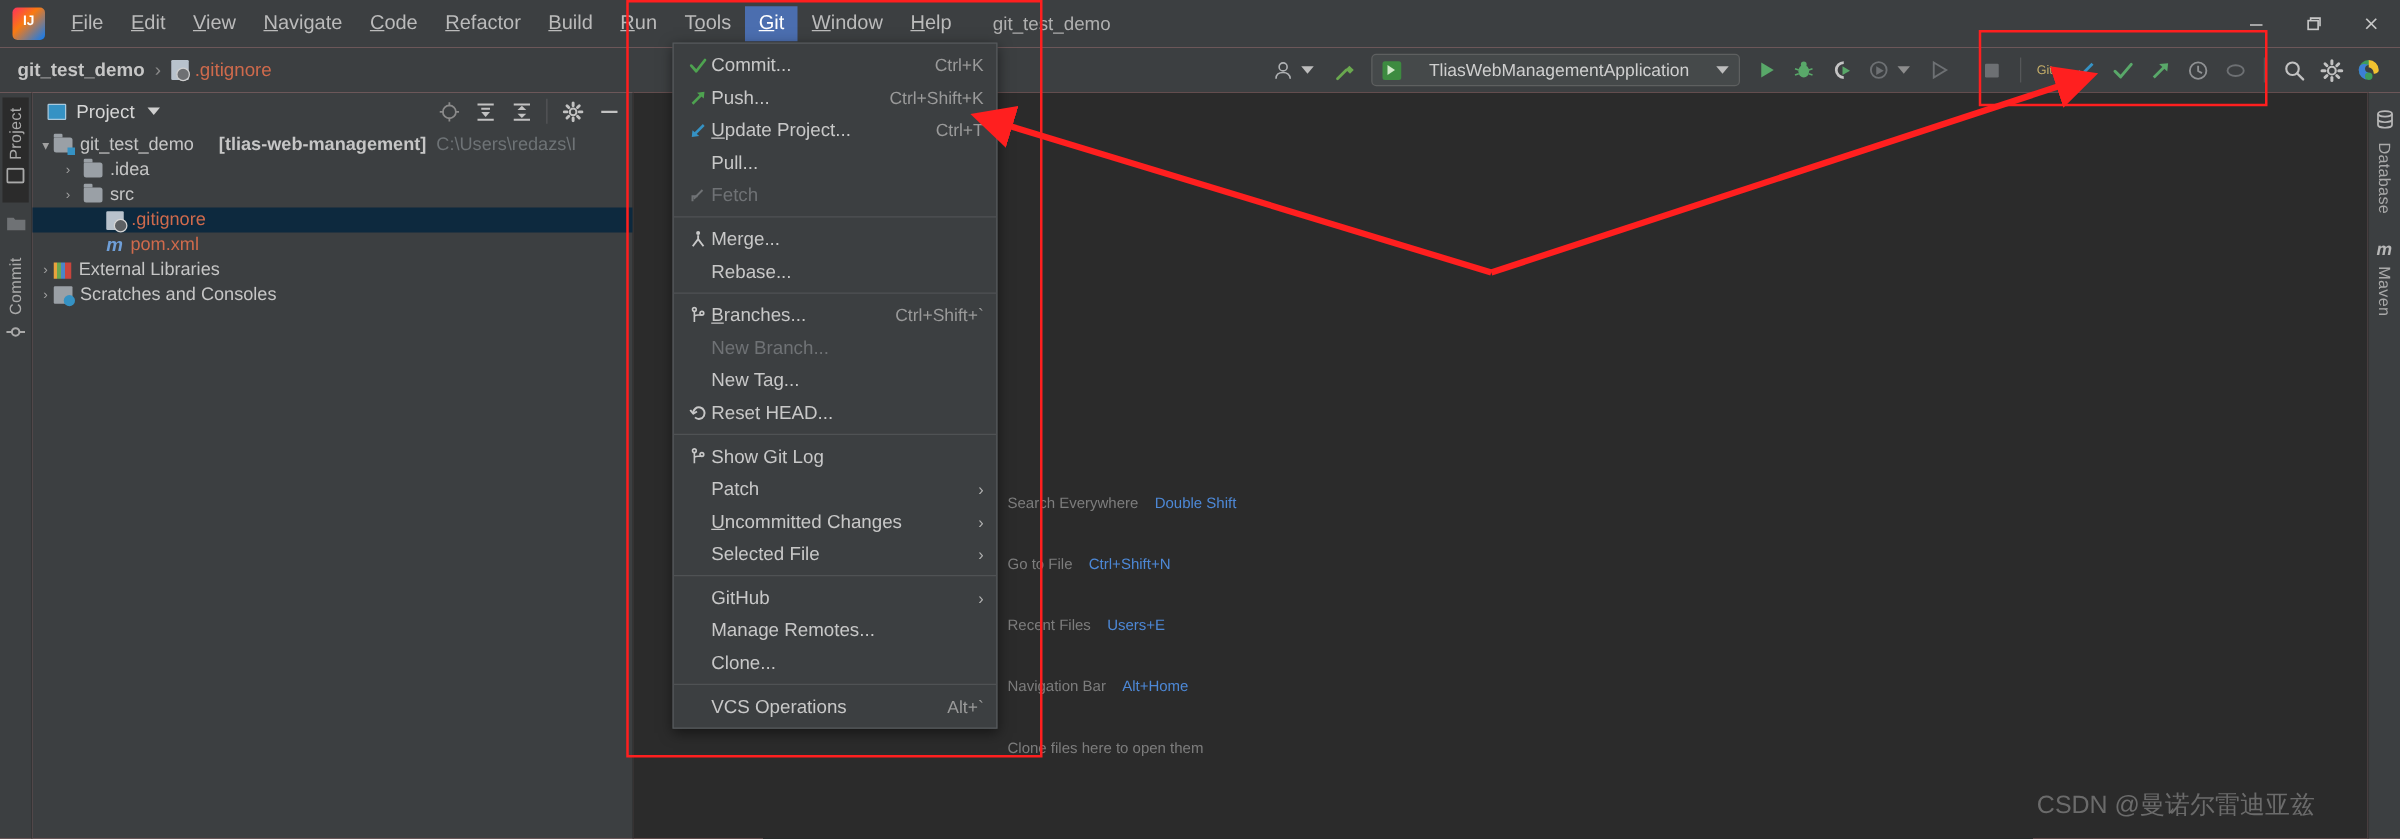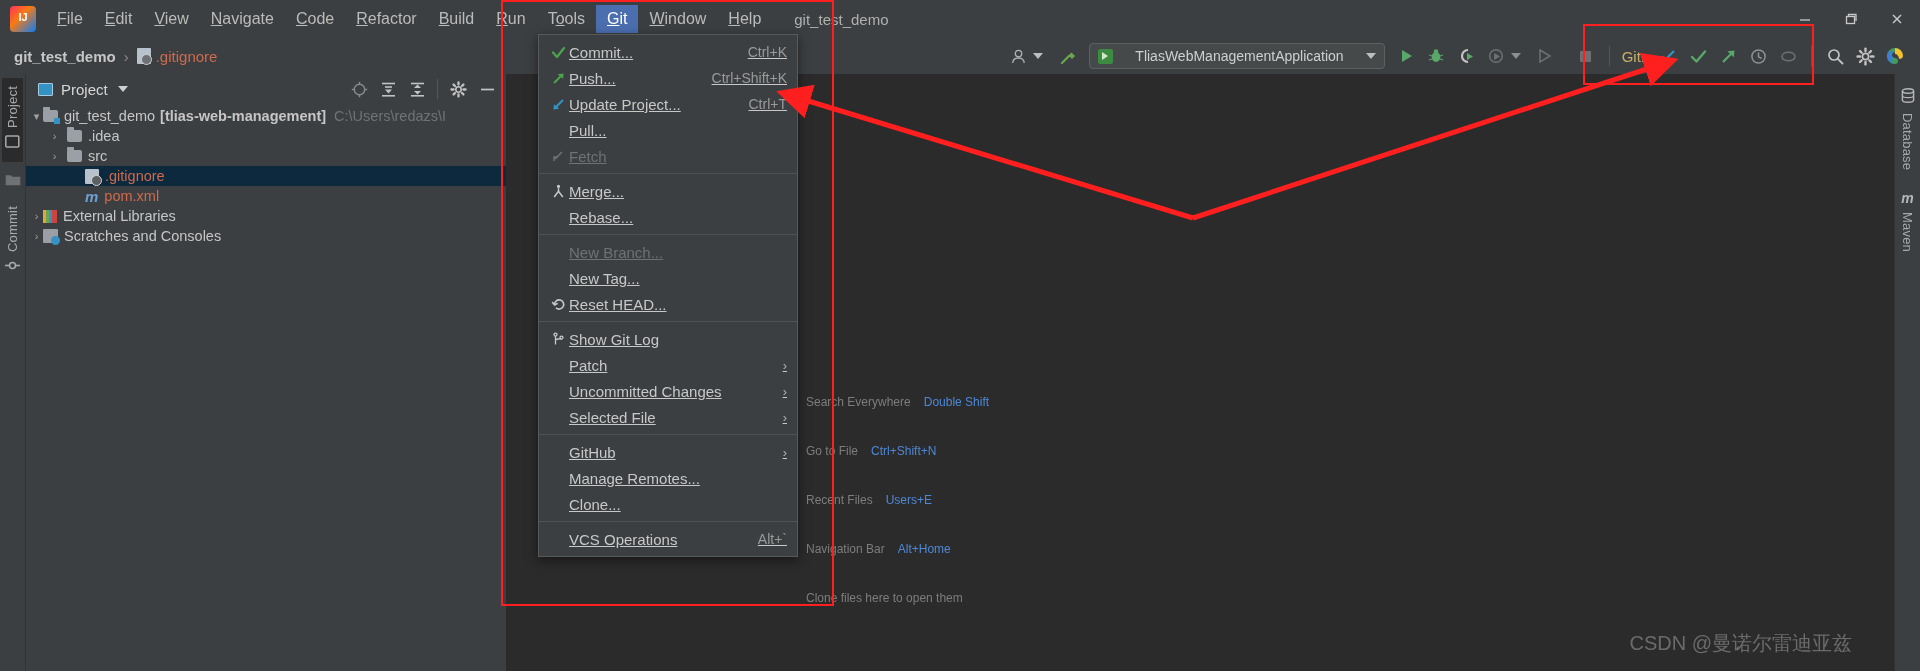--- a/index.html
+++ b/index.html
@@ -60,21 +60,21 @@
   .tb-icon { width: 30px; height: 30px; display: flex; align-items: center; justify-content: center; color: #afb1b3; }
   .run-config {
     display: flex; align-items: center; height: 26px; padding: 0 8px;
     border: 1px solid #5e6060; border-radius: 4px; background: #45494a;
     color: #cfcfcf; font-size: 14px; gap: 22px; margin: 0 6px;
   }
   .run-cfg-icon { width: 15px; height: 15px; border-radius: 2px; background: #3d8b40; position: relative; }
   .run-cfg-icon::after{content:"";position:absolute;left:4px;top:3px;border-left:6px solid #cfe9c8;border-top:4px solid transparent;border-bottom:4px solid transparent;}
   .caret-dn { width: 0; height: 0; border-left: 5px solid transparent; border-right: 5px solid transparent; border-top: 6px solid #bdbdbd; }
   .vsep { width: 1px; height: 20px; background: #555759; margin: 0 8px; }
-  .git-label { color: #c8b06a; font-size: 15px; margin: 0 8px 0 4px; text-align: right; }
+  .git-label { color: #c8b06a; font-size: 10px; margin: 0 8px 0 4px; text-align: right; }
 
   
   .left-stripe {
     position: absolute; left: 0; top: 74px; width: 26px; height: 597px;
     background: #3c3f41; border-right: 1px solid #323232;
   }
   .stripe-v {
     writing-mode: vertical-rl; transform: rotate(180deg);
     color: #a9a9a9; font-size: 13px; letter-spacing: .2px; white-space: nowrap;
   }
@@ -130,21 +130,21 @@
   .watermark { position: absolute; right: 42px; bottom: 14px; color: #6b6b6b; font-size: 20px; }
 
   
   .gitmenu {
     position: absolute; left: 538px; top: 34px; width: 260px;
     background: #3c3f41; border: 1px solid #565a5c;
     box-shadow: 0 3px 10px rgba(0,0,0,.5); padding: 4px 0; z-index: 40;
   }
   .gm-item {
     height: 26px; display: flex; align-items: center; padding: 0 10px 0 8px;
-    font-size: 15px; color: #c8c8c8; white-space: nowrap; text-decoration: underline;
+    font-size: 15px; color: #c8c8c8; white-space: nowrap;
   }
   .gm-item.disabled { color: #6f7275; }
   .gm-ico { width: 22px; flex: none; display: flex; align-items: center; justify-content: center; font-size: 14px; }
   .gm-label { flex: 1; }
   .gm-label .mn { text-decoration: underline; }
   .gm-short { color: #9a9a9a; font-size: 14px; margin-left: 22px; }
   .gm-arrow { color: #b0b0b0; font-size: 13px; margin-left: 18px; }
   .gm-sep { height: 1px; background: #4f5254; margin: 4px 0; }
 
   
@@ -431,21 +431,21 @@
         </div>
       </div>
     </div>
 
     <div class="tree">
 
       <div class="row ind0">
         <span class="arrow">▾</span>
         <span class="folder mod"></span>
         <span>git_test_demo</span>
-        <span class="nm-bold" style="margin-left:5px">[tlias-web-management]</span>
+        <span class="nm-bold" style="margin-left:20px">[tlias-web-management]</span>
         <span class="nm-path">C:\Users\redazs\I</span>
       </div>
 
       <div class="row ind1">
         <span class="arrow">›</span>
         <span class="folder" style="margin-left:6px"></span>
         <span>.idea</span>
       </div>
 
       <div class="row ind1">
@@ -567,20 +567,31 @@
       <span class="gm-label">Merge...</span>
     </div>
 
     <div class="gm-item">
       <span class="gm-ico"></span>
       <span class="gm-label">Rebase...</span>
     </div>
 
     <div class="gm-sep"></div>
 
+    <div class="gm-item">
+      <span class="gm-ico">
+        <svg width="15" height="15" viewBox="0 0 15 15">
+            <circle cx="4.5" cy="2.6" r="1.5" fill="none" stroke="#c8c8c8" stroke-width="1.3"></circle>
+            <circle cx="10.5" cy="5.6" r="1.5" fill="none" stroke="#c8c8c8" stroke-width="1.3"></circle>
+            <path d="M4.5 4.1v8.5M4.5 8.2c0-1.6 6-1.2 6-1.2" stroke="#c8c8c8" stroke-width="1.3" fill="none"></path>
+          </svg>
+      </span>
+      <span class="gm-label"><span class="mn">B</span>ranches...</span>
+      <span class="gm-short">Ctrl+Shift+`</span>
+    </div>
 
     <div class="gm-item disabled">
       <span class="gm-ico"></span>
       <span class="gm-label">New Branch...</span>
     </div>
 
     <div class="gm-item">
       <span class="gm-ico"></span>
       <span class="gm-label">New Tag...</span>
     </div>

